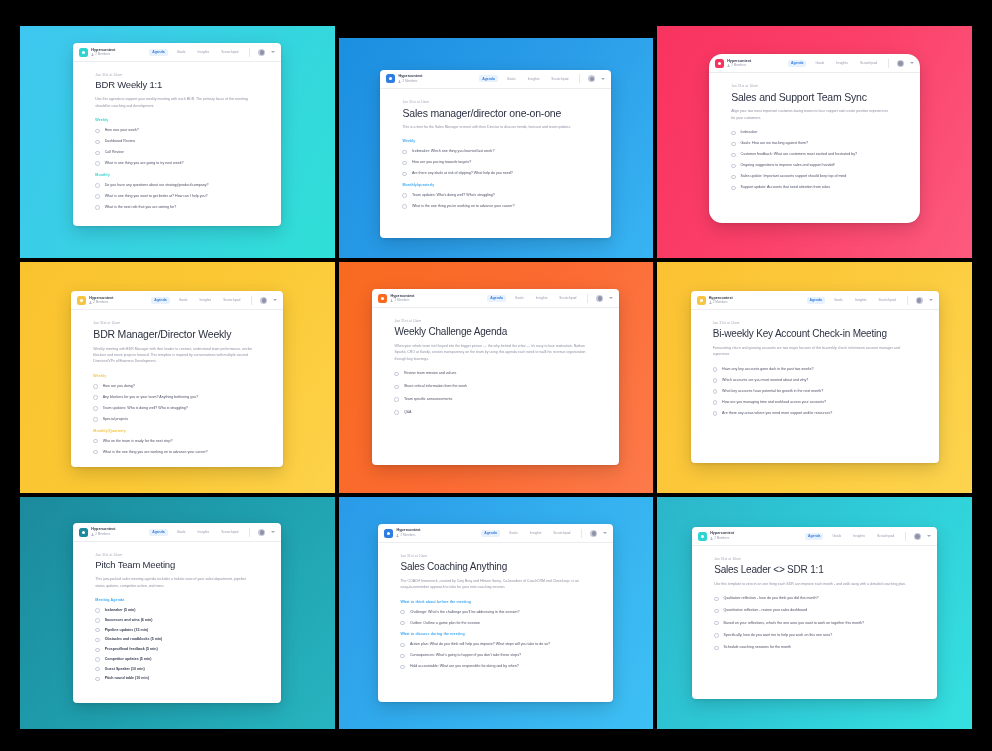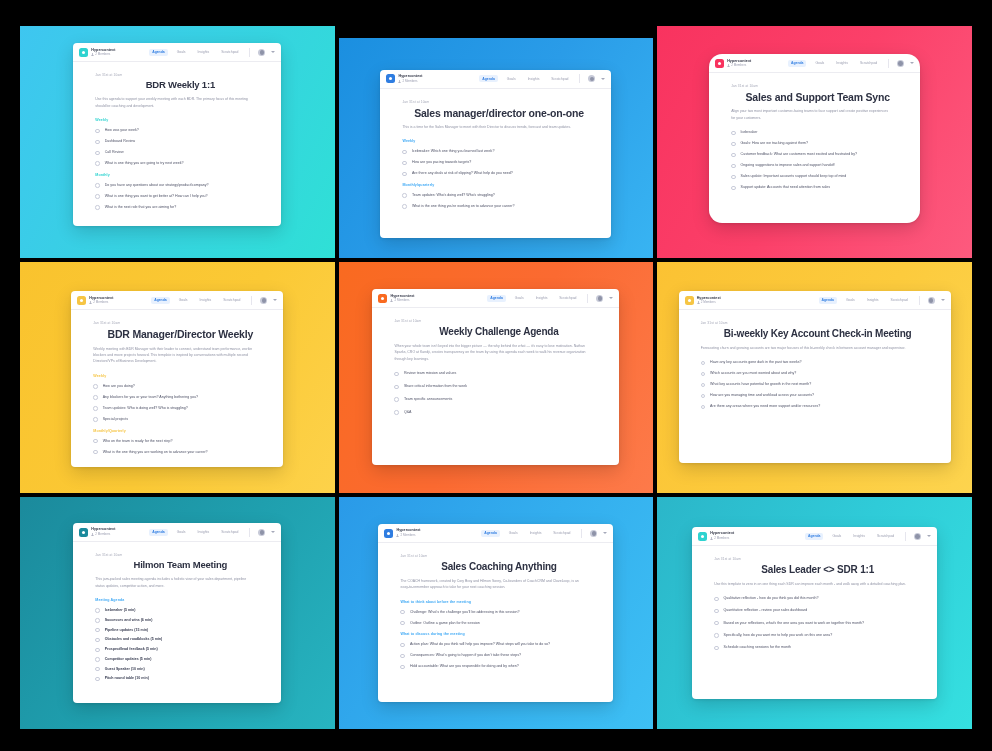--- a/index.html
+++ b/index.html
@@ -44,21 +44,21 @@
     display: flex;
     flex-direction: column;
     overflow: hidden;
   }
   
   .t1 .card { width: 208px; height: 183px; margin: 0 0 14px 0; }
   .t2 .card { width: 231px; height: 168px; margin: 12px 0 0 0; }
   .t3 .card { width: 211px; height: 169px; margin: 0 0 6px 0; border-radius: 13px; }
   .t4 .card { width: 212px; height: 176px; margin: 4px 0 0 0; }
   .t5 .card { width: 247px; height: 176px; margin: 0; }
-  .t6 .card { width: 272px; height: 172px; margin: 0; }
+  .t6 .card { width: 248px; height: 172px; margin: 0; }
   .t7 .card { width: 208px; height: 180px; margin: 0; }
   .t8 .card { width: 235px; height: 178px; margin: 0; }
   .t9 .card { width: 245px; height: 172px; margin: 0; }
 
   
   .appbar {
     height: 19px;
     border-bottom: 1px solid #ececf1;
     display: flex;
     align-items: center;
@@ -84,21 +84,21 @@
   .navitem { font-size: 3.4px; color: #9a9db0; padding: 1.5px 3px; border-radius: 2px; white-space: nowrap;}
   .navitem.active { background: #e8f1fe; color: #2f7de1; font-weight: bold; }
   .navsep { width: 1px; height: 9px; background: #e6e6ee; margin: 0 2px; }
   .avatar { width: 7px; height: 7px; border-radius: 50%; background: #c7cad8; position: relative;}
   .avatar::after{content:"";position:absolute;left:1.2px;top:1.4px;width:4.6px;height:4.6px;border-radius:50%;background:#8e93a8;}
   .caret { width: 0; height: 0; border-left: 2.2px solid transparent; border-right: 2.2px solid transparent; border-top: 2.6px solid #a6a9ba; }
 
   
   .body { padding: 11px 16px 8px 22px; flex: 1 1 auto; overflow: hidden; }
   .datestamp { font-size: 3.2px; color: #a3a6b6; margin-bottom: 3px; letter-spacing: .15px;}
-  .title { font-size: 10.5px; font-weight: bold; color: #2d3142; letter-spacing: -0.2px; margin-bottom: 5px; line-height: 1.15; text-align: center;}
+  .title { font-size: 10.5px; font-weight: normal; color: #2d3142; letter-spacing: -0.2px; margin-bottom: 5px; line-height: 1.15;}
   .t1 .title, .t7 .title { font-size: 9.5px; }
   .t5 .title, .t6 .title, .t8 .title, .t9 .title { font-size: 10px; }
   .desc { font-size: 3.5px; color: #8e91a3; line-height: 1.85; margin-bottom: 9px; max-width: 93%; }
   .section { font-size: 3.6px; font-weight: bold; margin: 7px 0 6px 0; letter-spacing: .1px; }
   .sec-blue { color: #3fa9f5; }
   .sec-teal { color: #2fd3d0; }
   .sec-yellow { color: #f6c544; }
   .sec-link { color: #3fa9f5; }
   .items { list-style: none; }
   .item { display: flex; align-items: flex-start; gap: 5px; margin-bottom: 6.2px; }
@@ -491,21 +491,21 @@
             <div class="navitem">Goals</div>
             <div class="navitem">Insights</div>
             <div class="navitem">Scratchpad</div>
             <div class="navsep"></div>
             <div class="avatar"></div>
             <div class="caret"></div>
           </div>
         </div>
         <div class="body">
           <div class="datestamp">Jan 31st at 10am</div>
-          <div class="title">Hilmon Team Meeting</div>
+          <div class="title">Pitch Team Meeting</div>
           <div class="desc">This jam-packed sales meeting agenda includes a holistic view of your sales department, pipeline status updates, competitor action, and more.</div>
           <div class="section sec-blue">Meeting Agenda</div>
           <div class="items">
             <div class="item">
               <span class="radio"></span>
               <span class="itemtext">Icebreaker (5 min)</span>
             </div>
             <div class="item">
               <span class="radio"></span>
               <span class="itemtext">Successes and wins (6 min)</span>

